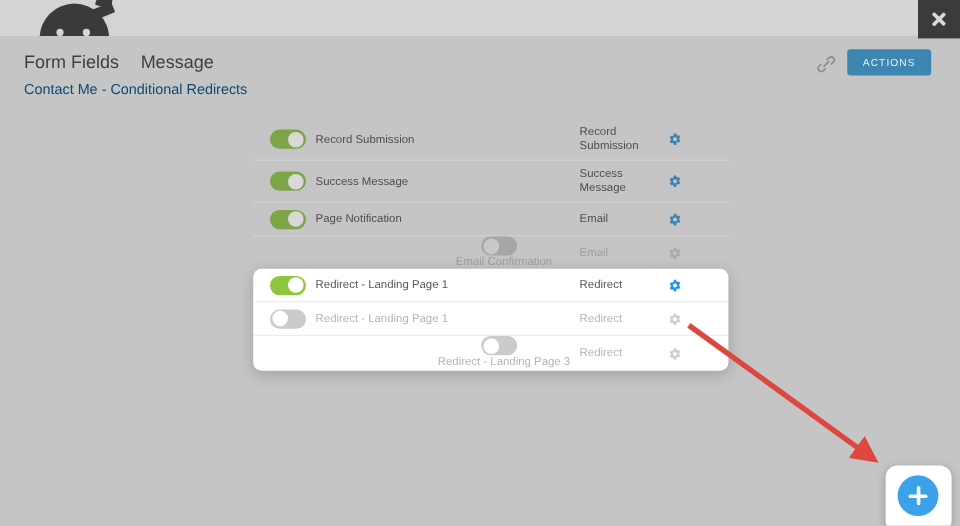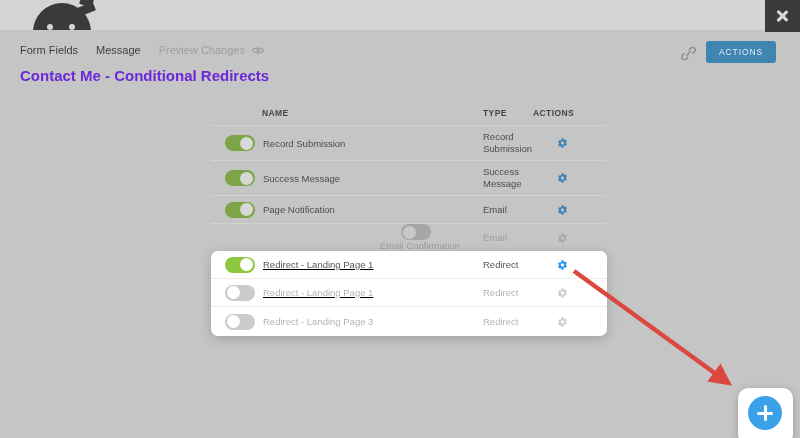--- a/index.html
+++ b/index.html
@@ -13,31 +13,31 @@
   .logo .eye.l { left:14px; } .logo .eye.r { left:36px; }
   .knot-a { position:absolute; left:76px; top:5px; width:19px; height:9px; background:#3a3a3a; transform:rotate(-22deg); border-radius:1px; }
   .knot-b { position:absolute; left:80px; top:-2px; width:13px; height:8px; background:#3a3a3a; transform:rotate(18deg); border-radius:1px; }
 
   .close-btn { position:absolute; right:0; top:0; width:35px; height:32px; background:#3b3b3b; z-index:30; cursor:pointer; }
   .close-btn .bar { position:absolute; left:16px; top:9px; width:2.6px; height:14px; background:#d9d9d9; border-radius:1px; }
   .close-btn .bar.b1 { transform:rotate(45deg); } .close-btn .bar.b2 { transform:rotate(-45deg); }
 
   
   .tabs { position:absolute; left:20px; top:44px; display:flex; gap:18px; align-items:flex-start; }
-  .tab { font-size:11px; color:#3e3e3e; padding-bottom:7px; cursor:pointer; white-space:nowrap; }
+  .tab { font-size:15px; color:#3e3e3e; padding-bottom:7px; cursor:pointer; white-space:nowrap; }
   .tab.active { border-bottom:2px solid #3c3c3c; font-weight:bold; color:#363636; }
   .tab.muted { color:#9e9e9e; display:flex; align-items:center; gap:6px; }
   .eye-ic { width:14px; height:9px; color:#9e9e9e; }
 
   
   .link-btn { position:absolute; left:680px; top:45px; width:17px; height:17px; color:#8c8c8c; cursor:pointer; }
   .publish-btn { position:absolute; left:706px; top:41px; width:70px; height:22px; background:#3e86b2; border:none; border-radius:3px;
     color:#e4edf3; font-size:8.5px; letter-spacing:0.9px; font-family:"Liberation Sans",sans-serif; cursor:pointer; }
 
-  .page-title { position:absolute; left:20px; top:67px; font-size:15px; font-weight:bold; color:#6d28d9; }
+  .page-title { position:absolute; left:20px; top:67px; font-size:12px; font-weight:normal; color:#0c4a6e; }
 
   
   .table { position:absolute; left:211px; top:99px; width:396px; }
   .thead { position:relative; height:27px; border-bottom:1px solid #d2d2d2; }
   .th { position:absolute; top:9px; font-size:8.5px; font-weight:bold; color:#454545; letter-spacing:0.4px; }
   .th.name { left:51px; } .th.type { left:272px; } .th.actions { left:322px; }
 
   .row { position:relative; display:flex; align-items:center; padding-left:14px; border-bottom:1px solid #d2d2d2; cursor:pointer; }
   .row.h35 { height:35px; } .row.h28 { height:28px; } .row.h27 { height:27px; border-bottom:none;flex-direction:column; }
   .rname { margin-left:8px; font-size:9.5px; color:#4d4d4d; }
@@ -53,21 +53,21 @@
   .toggle .knob { position:absolute; top:1.5px; width:13px; height:13px; border-radius:50%; }
   .tg-on-dim { background:#7ba546; } .tg-on-dim .knob { right:2px; background:#d8d8d8; }
   .tg-off-dim { background:#a6a6a6; } .tg-off-dim .knob { left:2px; background:#c9c9c9; }
   .tg-on { background:#8ec63f; } .tg-on .knob { right:2px; background:#ffffff; }
   .tg-off { background:#cbcbcb; } .tg-off .knob { left:2px; background:#ffffff; }
 
   
   .hl-box { position:relative; width:396px; background:#ffffff; border-radius:7px; box-shadow:0 3px 12px rgba(0,0,0,0.18); }
   .hl-box .row { border-bottom:1px solid #ececec; }
   .hl-box .row:last-child { border-bottom:none; }
-  .hl-box .row.hb { height:28px;text-decoration:underline; } .hl-box .row.hb-last { height:29px; }
+  .hl-box .row.hb { height:28px; } .hl-box .row.hb-last { height:29px;flex-direction:column; }
   .hl-box .rname, .hl-box .rtype { color:#565656; }
   .hl-box .row.off .rname, .hl-box .row.off .rtype { color:#b4b4b4; }
 
   
   .fab { position:absolute; left:738px; top:388px; width:55px; height:56px; background:#ffffff; border-radius:10px;
     box-shadow:0 2px 8px rgba(0,0,0,0.22); cursor:pointer; z-index:20; }
   .fab-circle { position:absolute; left:10px; top:8px; width:34px; height:34px; border-radius:50%; background:#3ba2ea; }
   .fab-circle::before, .fab-circle::after { content:""; position:absolute; background:#ffffff; border-radius:1.5px; }
   .fab-circle::before { left:9px; top:15.5px; width:16px; height:3px; }
   .fab-circle::after { left:15.5px; top:9px; width:3px; height:16px; }
@@ -86,46 +86,34 @@
   <div class="knot-b"></div>
 </div>
 <div class="close-btn">
   <span class="bar b1"></span>
   <span class="bar b2"></span>
 </div>
 
 <div class="tabs">
   <div class="tab">Form Fields</div>
   <div class="tab">Message</div>
-  <div class="tab muted">
-    <span>Preview Changes</span>
-    <svg class="eye-ic" viewBox="0 0 16 10">
-      <path d="M1.2 5C3.8 1.4 12.2 1.4 14.8 5 12.2 8.6 3.8 8.6 1.2 5Z" fill="none" stroke="currentColor" stroke-width="1.2"></path>
-      <circle cx="8" cy="5" r="1.8" fill="currentColor"></circle>
-    </svg>
-  </div>
 </div>
 
 <svg class="link-btn" viewBox="0 0 18 18">
   <g fill="none" stroke="currentColor" stroke-width="1.5" stroke-linecap="round">
     <path d="M7 11l4-4"></path>
     <path d="M8.2 13.1l-1.6 1.6a2.75 2.75 0 0 1-3.9-3.9l1.6-1.6"></path>
     <path d="M9.8 4.9l1.6-1.6a2.75 2.75 0 0 1 3.9 3.9l-1.6 1.6"></path>
   </g>
 </svg>
 <button class="publish-btn">ACTIONS</button>
 
 <div class="page-title">Contact Me - Conditional Redirects</div>
 
 <div class="table">
-  <div class="thead">
-    <span class="th name">NAME</span>
-    <span class="th type">TYPE</span>
-    <span class="th actions">ACTIONS</span>
-  </div>
 
   <div class="row h35">
     <span class="toggle tg-on-dim">
         <span class="knob"></span>
       </span>
     <span class="rname">Record Submission</span>
     <span class="rtype">Record Submission</span>
     <span class="gearwrap">
       <svg class="gear g-blue-dim" viewBox="0 0 16 16">
           <path fill="currentColor" fill-rule="evenodd" d="M6.6 1h2.8l.3 1.74a5.5 5.5 0 0 1 1.68.97l1.65-.63 1.4 2.42-1.36 1.1a5.6 5.6 0 0 1 0 1.94l1.36 1.1-1.4 2.42-1.65-.63a5.5 5.5 0 0 1-1.68.97L9.4 15H6.6l-.3-1.74a5.5 5.5 0 0 1-1.68-.97l-1.65.63-1.4-2.42 1.36-1.1a5.6 5.6 0 0 1 0-1.94l-1.36-1.1 1.4-2.42 1.65.63a5.5 5.5 0 0 1 1.68-.97zM8 5.6A2.4 2.4 0 1 0 8 10.4 2.4 2.4 0 0 0 8 5.6z"></path>

